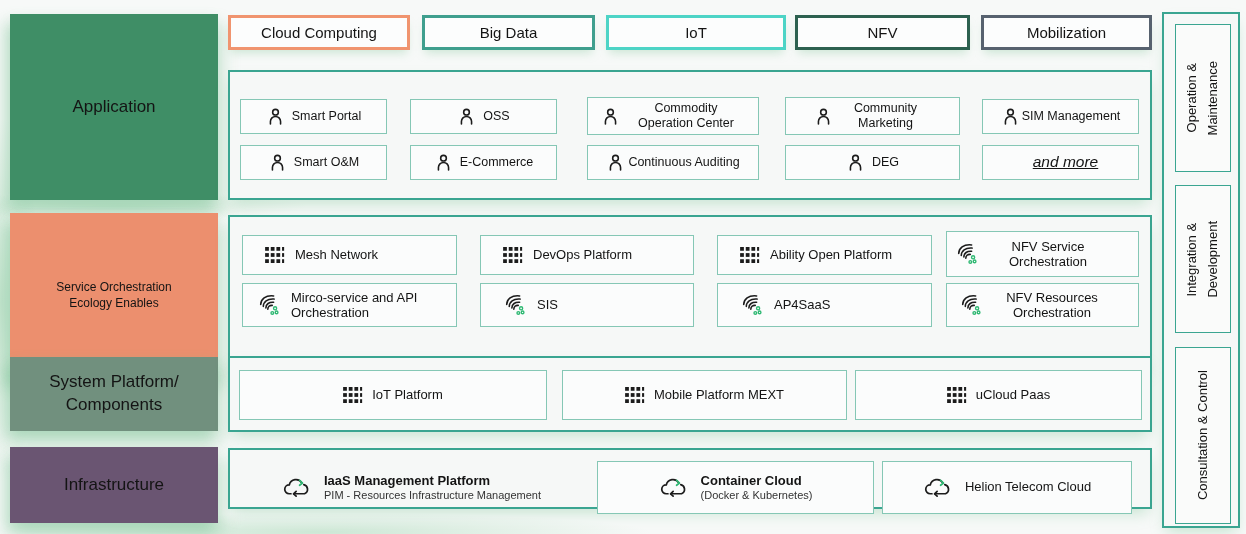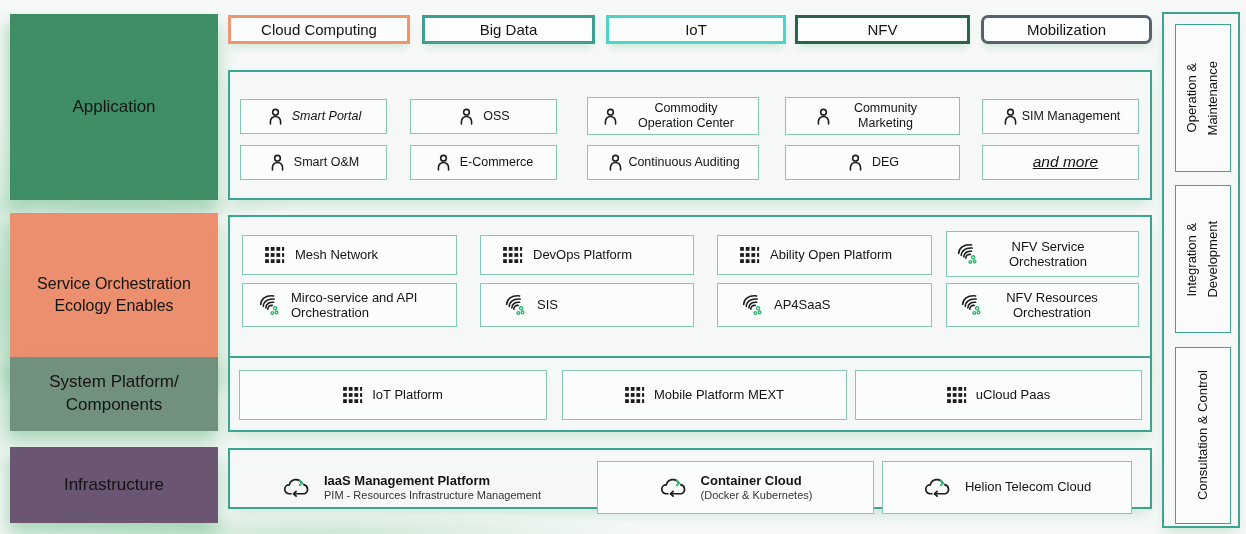--- a/index.html
+++ b/index.html
@@ -21,37 +21,37 @@
   .canvas { position:relative; width:1246px; height:534px; z-index:1; }
 
   
   .leftbox {
     position:absolute; left:10px; width:208px;
     display:flex; align-items:center; justify-content:center;
     text-align:center; font-size:17px; line-height:1.35;
     box-shadow:-5px 9px 14px rgba(125,195,150,.45), 5px 11px 16px rgba(125,195,150,.30);
   }
   .leftbox.application   { top:14px;  height:186px; background:var(--application-bg,#3f8e66); }
-  .leftbox.service       { top:213px; height:164px; background:var(--service-bg,#ec8f6e); padding:0 26px; font-size:16px; }
+  .leftbox.service       { top:213px; height:164px; background:var(--service-bg,#ec8f6e); padding:0 26px; font-size:12px; }
   .leftbox.system        { top:357px; height:74px;  background:var(--system-bg,#71907e); padding:0 26px; }
   .leftbox.infrastructure{ top:447px; height:76px;  background:var(--infrastructure-bg,#6a5572); }
 
   
   .cat {
-    position:absolute; top:15px; height:29px;
+    position:absolute; top:15px; height:35px;
     background:#fcfdfd; border:3px solid #888;
     display:flex; align-items:center; justify-content:center;
     font-size:15px;
     box-shadow:0 6px 10px -3px rgba(125,195,150,.35);
   }
   .cat-cloud        { left:228px; width:182px; border-color:var(--cloud-computing-border,#f0946f); }
   .cat-bigdata      { left:422px; width:173px; border-color:var(--big-data-border,#3f9f8e); }
   .cat-iot          { left:606px; width:180px; border-color:var(--iot-border,#4dd4c6); }
   .cat-nfv          { left:795px; width:175px; border-color:var(--nfv-border,#2d6150); }
-  .cat-mobilization { left:981px; width:171px; border-color:var(--mobilization-border,#57626f);border-radius:7px; }
+  .cat-mobilization { left:981px; width:171px; border-color:var(--mobilization-border,#57626f); }
 
   
   .container {
     position:absolute; left:228px; width:924px;
     border:2px solid var(--container-border,#3aa591);
     background:#f6f8f7;
     box-shadow:0 8px 14px -4px rgba(125,195,150,.40);
   }
   .c-app    { top:70px;  height:130px; }
   .c-svc    { top:215px; height:154px; }
@@ -182,21 +182,21 @@
       <span>IoT</span>
     </div>
   <div class="cat cat-nfv">
       <span>NFV</span>
     </div>
   <div class="cat cat-mobilization">
       <span>Mobilization</span>
     </div>
 
   <div class="container c-app">
-    <div class="item center" style="left:10px;top:27px;width:147px;height:35px;font-style:italic;">
+    <div class="item center" style="left:10px;top:27px;width:147px;height:35px;">
       <span class="icn">
           <svg width="19" height="19" viewBox="0 0 24 24">
             <use href="#ic-person"></use>
           </svg>
         </span>
       <span class="lbl">Smart Portal</span>
     </div>
     <div class="item center" style="left:180px;top:27px;width:147px;height:35px;">
       <span class="icn">
           <svg width="19" height="19" viewBox="0 0 24 24">

